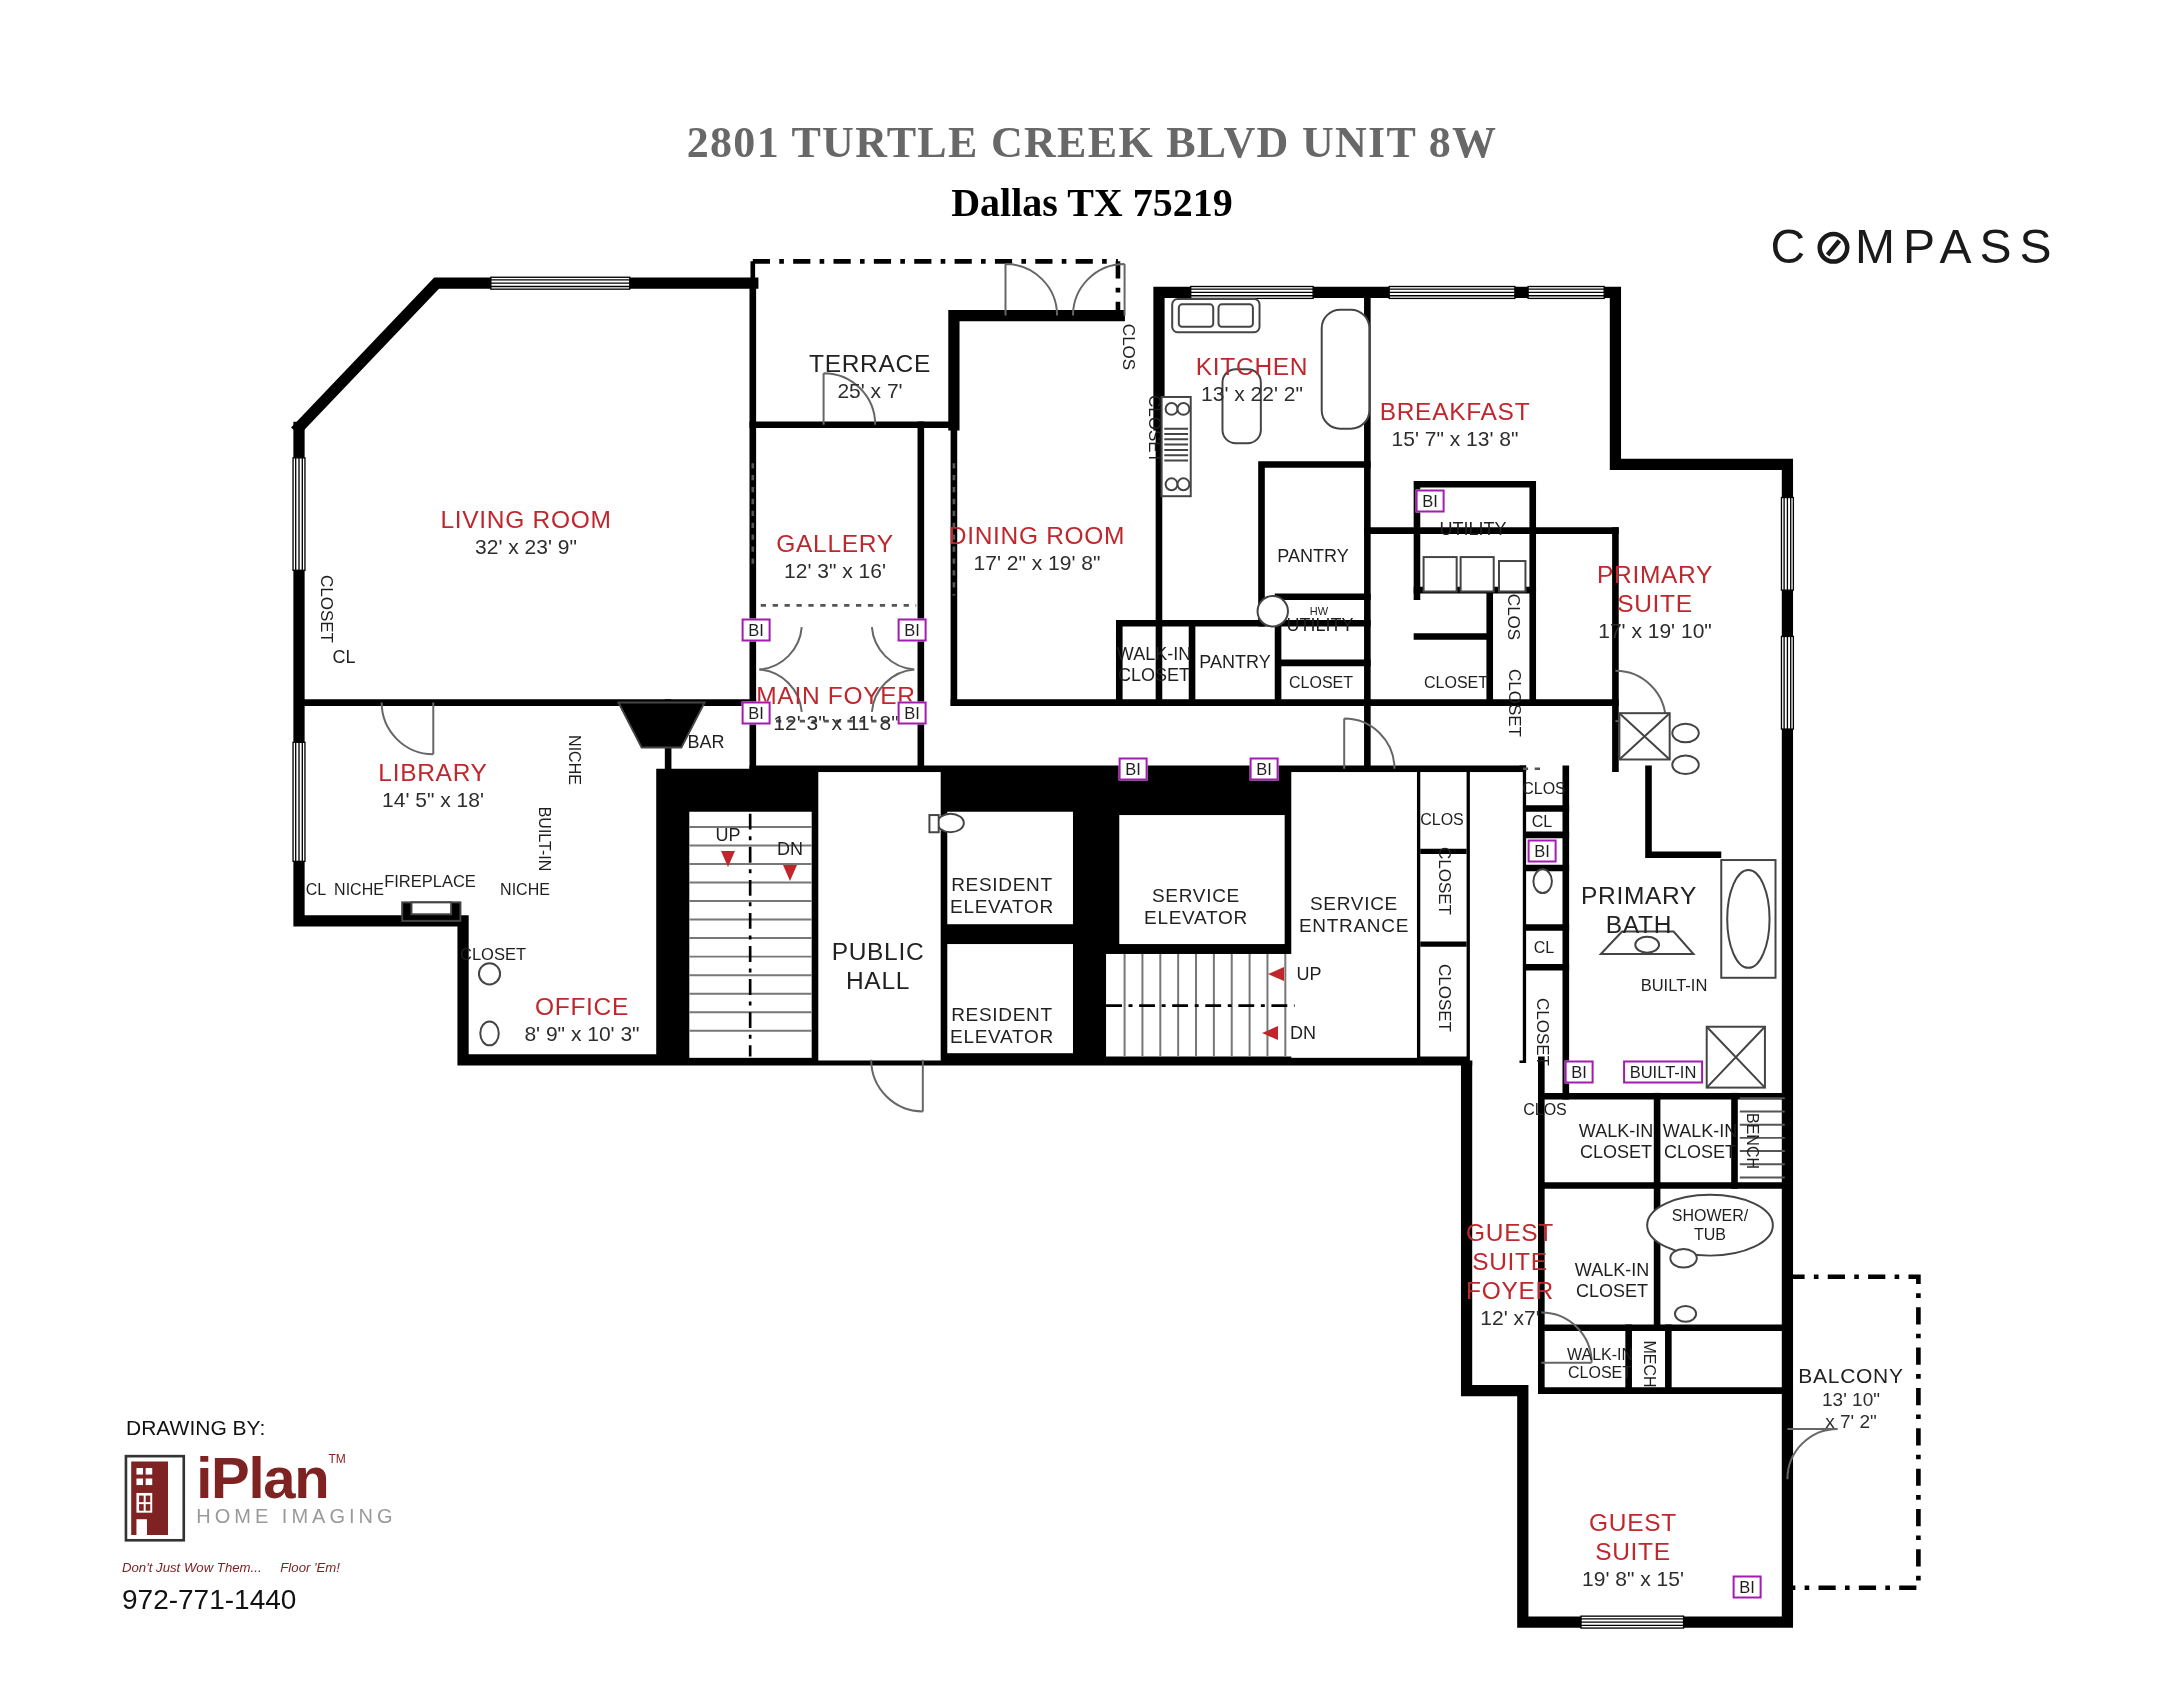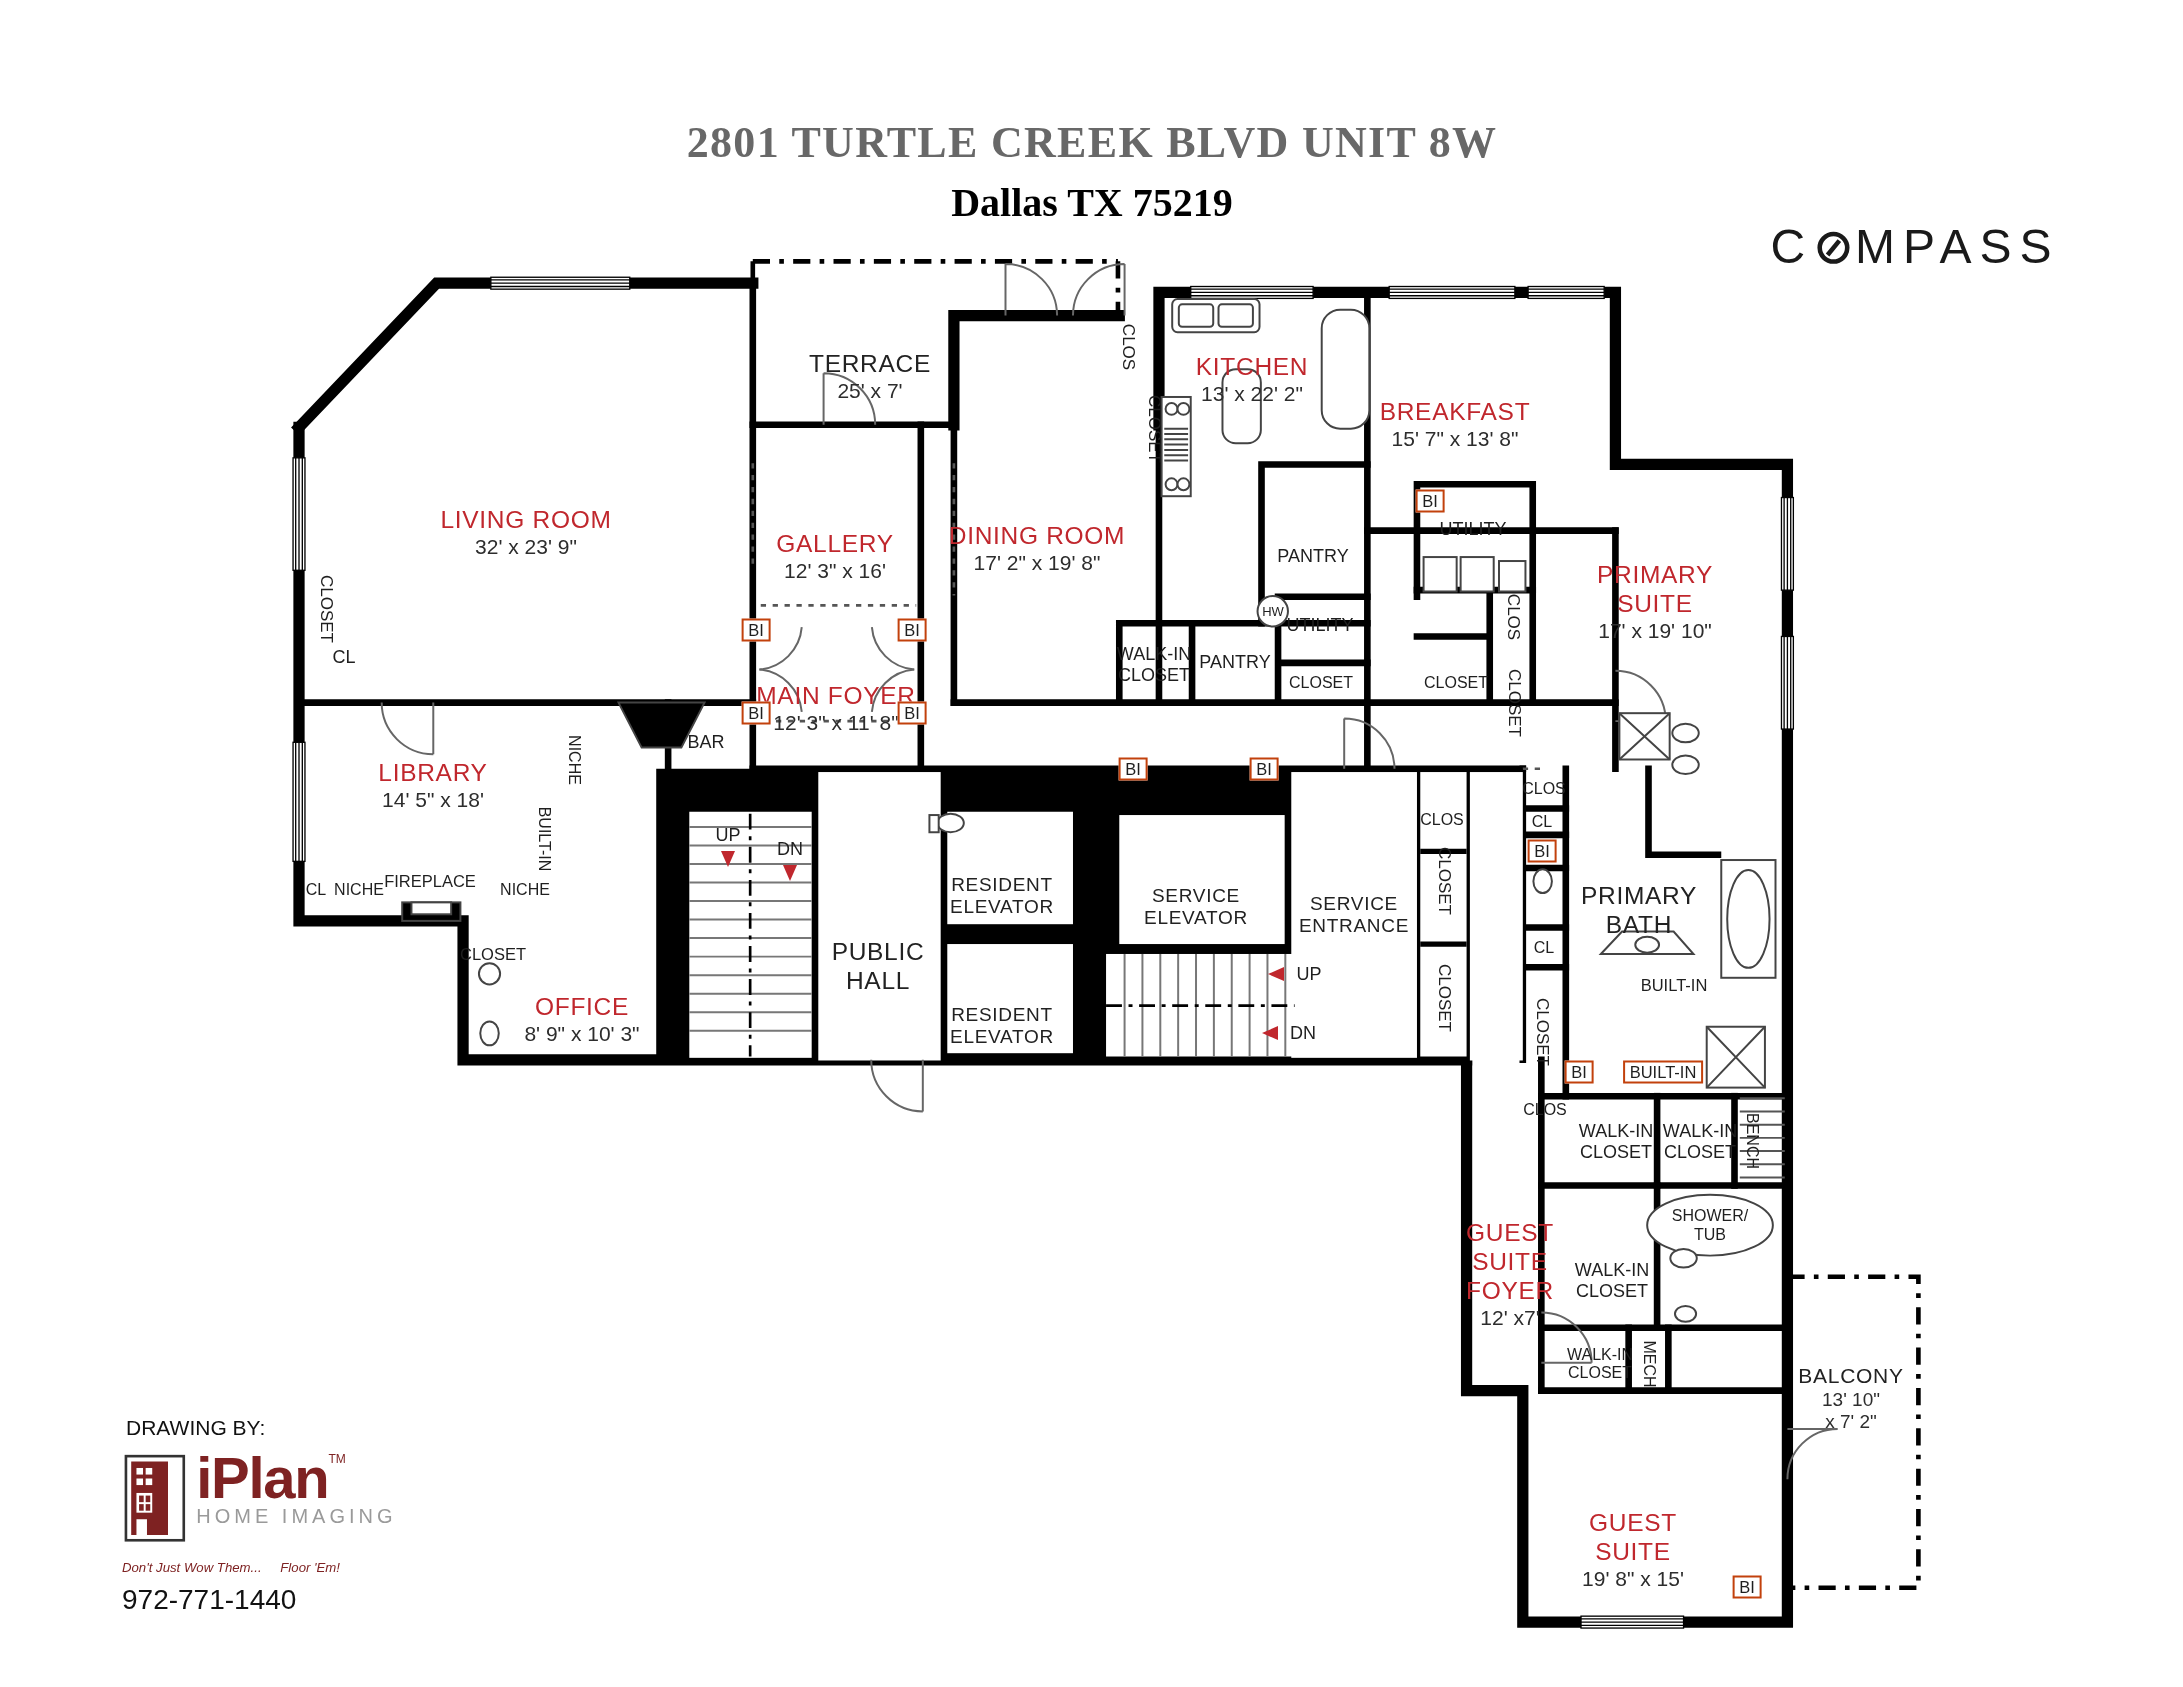--- a/index.html
+++ b/index.html
@@ -7,21 +7,21 @@
   .plan{position:absolute;left:0;top:0;width:1985px;height:1687px;}
   svg.walls{position:absolute;left:0;top:0;}
   .room{position:absolute;transform:translate(-50%,-50%);text-align:center;line-height:1.18;margin-top:28px;}
   .rn{color:#c0272d;font-size:24.5px;letter-spacing:0.7px;}
   .room.black .rn{color:#222222;}
   .rd{color:#2d2d2d;font-size:21px;}
   .wrap{white-space:normal;}
   .lbl{position:absolute;transform:translate(-50%,-50%);font-size:18px;color:#1f1f1f;white-space:nowrap;}
   .lbl2{white-space:normal;text-align:center;line-height:1.15;}
   .v{position:absolute;transform:translate(-50%,-50%) rotate(90deg);font-size:17px;color:#1f1f1f;white-space:nowrap;}
-  .box{border:2px solid #c2410c;background:#ffffff;padding:0px 4.6px;font-size:16.5px;}
+  .box{border:2px solid #a21caf;background:#ffffff;padding:0px 4.6px;font-size:16.5px;}
   .arr-d{position:absolute;transform:translate(-50%,-50%);width:0;height:0;
     border-left:7.3px solid transparent;border-right:7.3px solid transparent;border-top:16px solid #c0272d;}
   .arr-l{position:absolute;transform:translate(-50%,-50%);width:0;height:0;
     border-top:7.3px solid transparent;border-bottom:7.3px solid transparent;border-right:16px solid #c0272d;}
   
   .title{position:absolute;left:1092px;top:142px;transform:translate(-50%,-50%);
     font-family:"Liberation Serif",serif;font-weight:bold;font-size:44px;color:#686868;letter-spacing:1.3px;}
   .subtitle{position:absolute;left:1092px;top:202px;transform:translate(-50%,-50%);
     font-family:"Liberation Serif",serif;font-weight:bold;font-size:40px;color:#000000;}
   .agent{position:absolute;left:1915px;top:152px;transform:translate(-50%,-50%);text-align:center;line-height:1.35;}
@@ -316,21 +316,21 @@
 
   <span class="lbl lbl2" style="left:1154px;top:665px;width:99px">WALK-IN CLOSET</span>
   <span class="lbl lbl2" style="left:1616px;top:1142px;width:99px">WALK-IN CLOSET</span>
   <span class="lbl lbl2" style="left:1700px;top:1142px;width:99px">WALK-IN CLOSET</span>
   <span class="lbl lbl2" style="left:1612px;top:1281px;width:99px">WALK-IN CLOSET</span>
   <span class="lbl lbl2" style="left:1600px;top:1364px;width:93px;font-size:16px">WALK-IN CLOSET</span>
 
   <span class="lbl" style="left:1710px;top:1216px;font-size:16px">SHOWER/</span>
   <span class="lbl" style="left:1710px;top:1235px;font-size:16px">TUB</span>
 
-  <span class="lbl" style="left:1273px;top:611px;font-size:13px">HW</span>
+  <span class="lbl" style="left:1319px;top:611px;font-size:11px">HW</span>
 
   <span class="v" style="left:326px;top:609px">CLOSET</span>
   <span class="v" style="left:1128px;top:347px">CLOS</span>
   <span class="v" style="left:1154px;top:429px">CLOSET</span>
   <span class="v" style="left:544px;top:839px;font-size:16px">BUILT-IN</span>
   <span class="v" style="left:574px;top:760px;font-size:16px">NICHE</span>
   <span class="v" style="left:1513px;top:617px">CLOS</span>
   <span class="v" style="left:1514px;top:703px">CLOSET</span>
   <span class="v" style="left:1444px;top:881px">CLOSET</span>
   <span class="v" style="left:1444px;top:998px">CLOSET</span>

